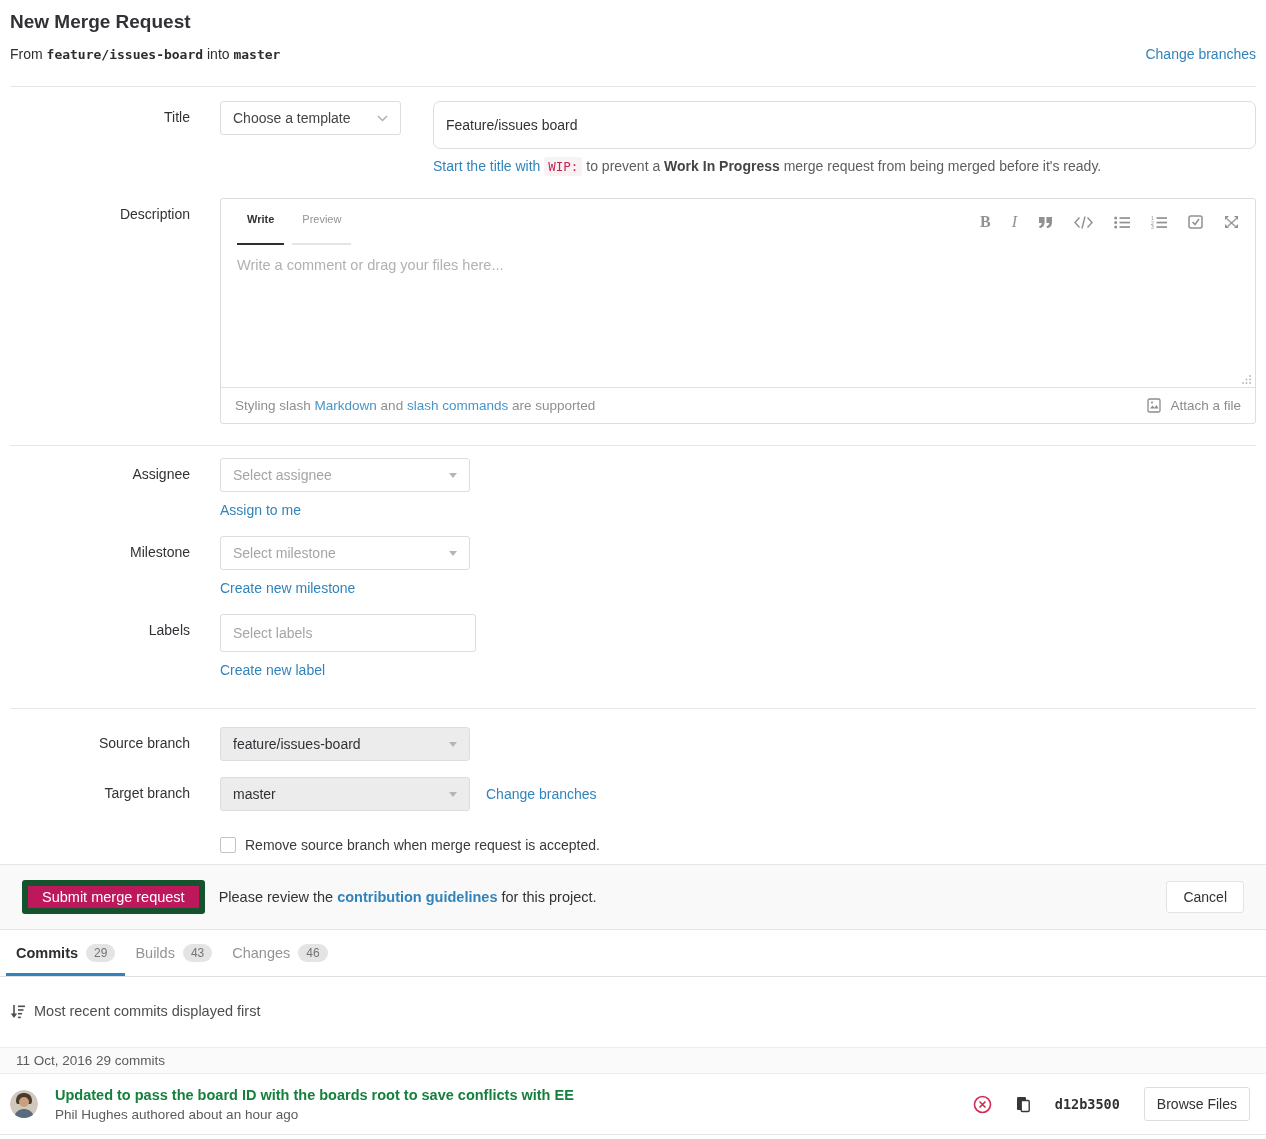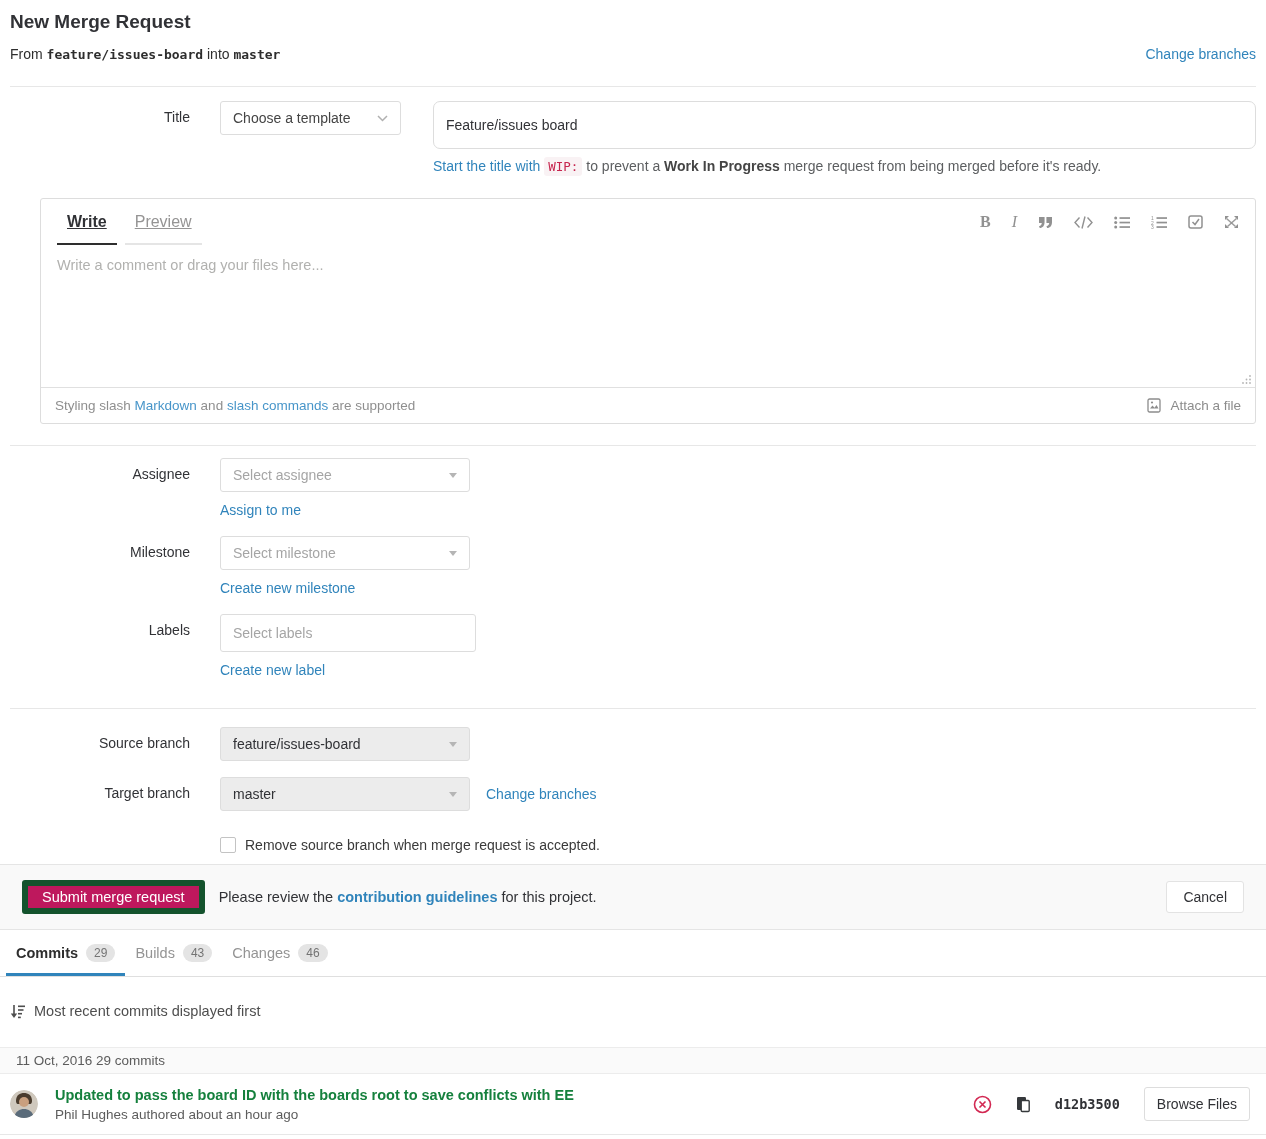--- a/index.html
+++ b/index.html
@@ -29,21 +29,21 @@
   .chev { color: #b0b0b0; font-size: 11px; }
   .title-input { flex: 1; margin-left: 32px; height: 48px; border: 1px solid #ddd; border-radius: 7px; padding: 0 12px; font-size: 14px; color: #313236; outline: none; font-family: inherit; }
 
   .hint { margin-left: 213px; margin-top: 9px; font-size: 14px; color: #5c5e60; }
   .hint b { color: #454545; }
   code.wip { background: #f9f2f4; color: #c7254e; font-family: "DejaVu Sans Mono", "Liberation Mono", monospace; padding: 2px 4px; border-radius: 3px; font-size: 12.5px; }
 
   .desc-row { margin-top: 24px; }
   .md-area { border: 1px solid #ddd; border-radius: 3px; }
   .md-header { display: flex; align-items: stretch; padding: 0 16px; height: 46px; }
-  .md-tab { padding: 14px 10px 0 10px; margin-right: 8px; font-size: 16px; border-bottom: 2px solid transparent; cursor: pointer; text-decoration: underline; }
+  .md-tab { padding: 14px 10px 0 10px; margin-right: 8px; font-size: 11px; border-bottom: 2px solid transparent; cursor: pointer; }
   .md-tab.active { color: #313236; font-weight: 700; border-bottom-color: #2e2e2e; }
   .md-tab.inactive { color: #959494; border-bottom-color: #e5e5e5; }
   .md-toolbar { margin-left: auto; display: flex; align-items: center; gap: 21px; }
   .tb-icon { color: #919191; display: inline-flex; align-items: center; cursor: pointer; }
   .tb-letter-b { font-family: "Liberation Serif", serif; font-weight: 700; font-size: 16px; }
   .tb-letter-i { font-family: "Liberation Serif", serif; font-style: italic; font-size: 16px; }
 
   .md-body { position: relative; }
   .md-textarea { display: block; width: 100%; height: 142px; border: 0; resize: none; padding: 12px 16px; font-size: 14.5px; color: #313236; outline: none; font-family: inherit; background: transparent; }
   .md-textarea::placeholder { color: #b1b1af; opacity: 1; }
@@ -126,20 +126,21 @@
         <a>Start the title with</a>
         <code class="wip">WIP:</code>
         <span>to prevent a</span>
         <b>Work In Progress</b>
         <span>merge request from being merged before it's ready.</span>
       </div>
     </div>
   </div>
 
   <div class="form-row desc-row">
+    <div class="form-label">Description</div>
     <div class="form-controls">
       <div class="md-area">
         <div class="md-header">
           <div class="md-tab active">Write</div>
           <div class="md-tab inactive">Preview</div>
           <div class="md-toolbar">
             <span class="tb-icon tb-letter-b">B</span>
             <span class="tb-icon tb-letter-i">I</span>
             <span class="tb-icon">
               <svg width="15" height="13" viewBox="0 0 16 14" fill="#919191">

